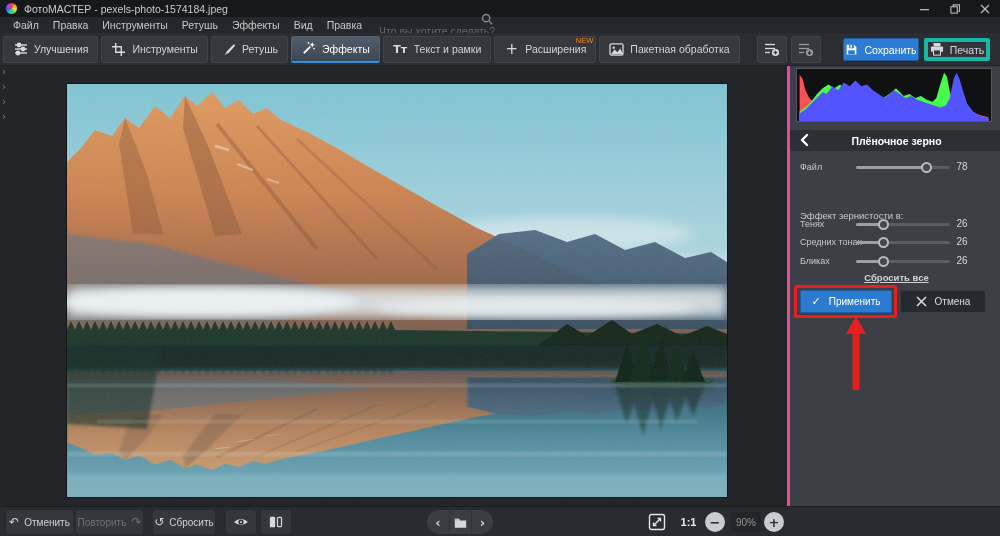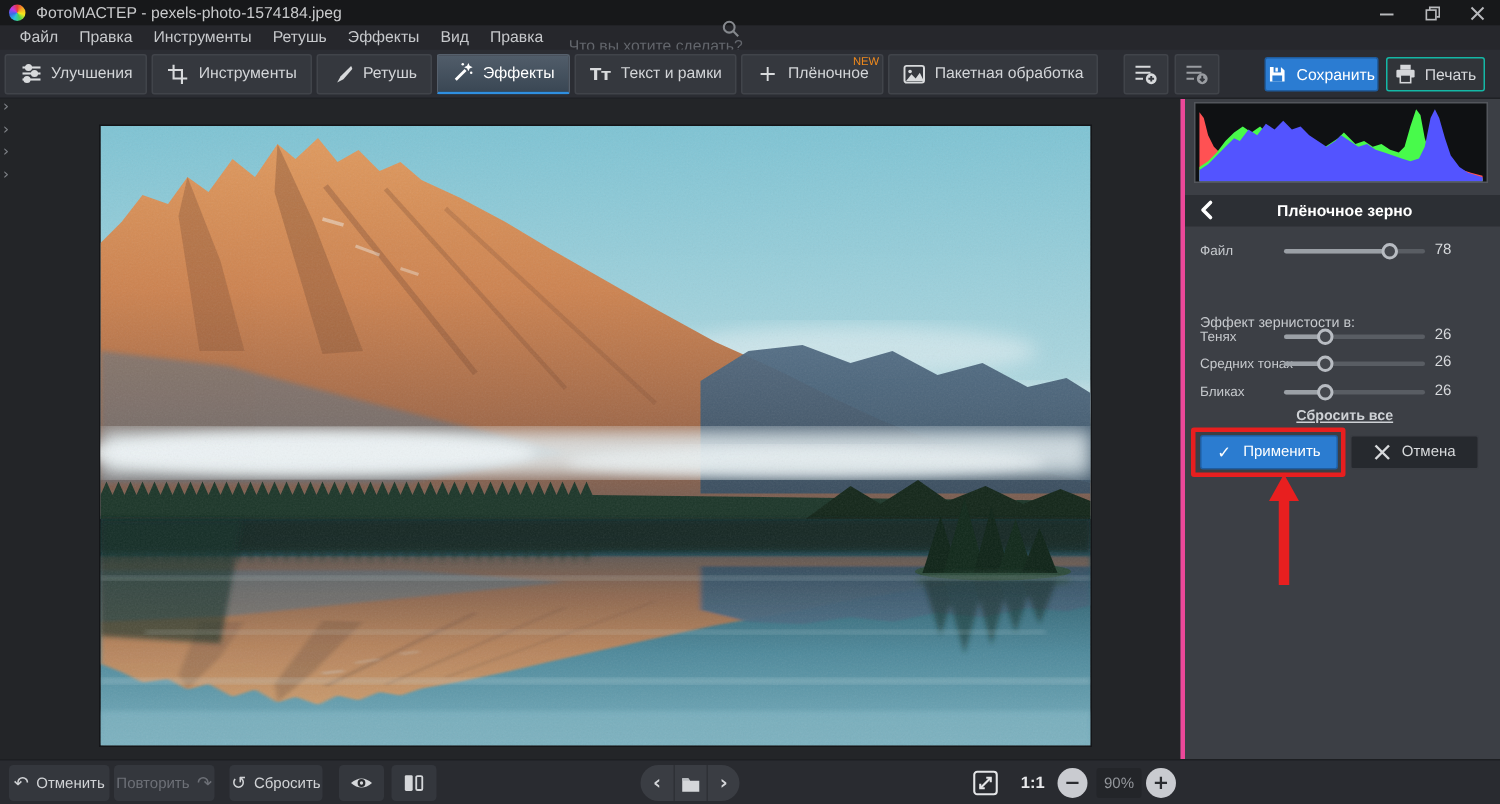--- a/index.html
+++ b/index.html
@@ -34,21 +34,21 @@
     font-size:10.5px; cursor:pointer; white-space:nowrap; }
   .tab.active { background:linear-gradient(#515d6a,#3a4754); border-color:#56606c;
     border-bottom:2px solid #2f8fe0; color:#ffffff; }
   .ticon { display:flex; align-items:center; justify-content:center; width:15px; height:15px; }
   .new-badge { position:absolute; top:-1px; right:2px; font-size:7.5px; font-weight:normal; color:#f08a1d; }
   .iconbtn { width:30px; height:27px; background:#35383e; border:1px solid #41444a; border-radius:2px;
     display:flex; align-items:center; justify-content:center; margin-right:4px; cursor:pointer; }
   .topright { position:absolute; right:10px; top:5px; display:flex; gap:5px; }
   .btn-save { width:76px; height:23px; background:#2b7cd2; border:1px solid #1f5da0; border-radius:2px;
     color:#fff; font-size:10.5px; display:flex; align-items:center; justify-content:center; gap:6px; cursor:pointer; }
-  .btn-print { width:66px; height:23px; background:#313439; border:1px solid #14b8a6; border-radius:2px;
+  .btn-print { width:66px; height:23px; background:#313439; border:4px solid #14b8a6; border-radius:2px;
     color:#d5d7da; font-size:10.5px; display:flex; align-items:center; justify-content:center; gap:6px; cursor:pointer; }
 
   
   .canvas { position:absolute; left:0; top:66px; width:787px; height:440px; background:#232528; }
   .edge-chevron { position:absolute; left:2px; font-size:10px; color:#808archive389; color:#7e8186; }
   .photo { position:absolute; left:67px; top:18px; width:660px; height:413px;
     box-shadow:0 0 0 1px #141518; }
   .photo svg { display:block; }
 
   
@@ -191,21 +191,21 @@
       </span>
       <span>Эффекты</span>
     </div>
     <div class="tab">
       <span class="ticon glyph" style="font-weight:bold;font-size:11px;color:#d8dadc;">Tт</span>
       <span>Текст и рамки</span>
     </div>
     <div class="tab">
       <span class="new-badge">NEW</span>
       <span class="ticon glyph" style="font-size:15px;color:#d8dadc;">+</span>
-      <span>Плёночное</span>
+      <span>Расширения</span>
     </div>
     <div class="tab">
       <span class="ticon">
         <svg width="15" height="13" viewBox="0 0 16 14" fill="none">
           <rect x="1" y="1" width="14" height="12" rx="1.5" stroke="#d8dadc" stroke-width="1.4"></rect>
           <circle cx="5" cy="5" r="1.3" fill="#d8dadc"></circle>
             <path d="M2 12l4-5 3 3 3-4 3 6z" fill="#d8dadc"></path>
           </svg>
       </span>
       <span>Пакетная обработка</span>

